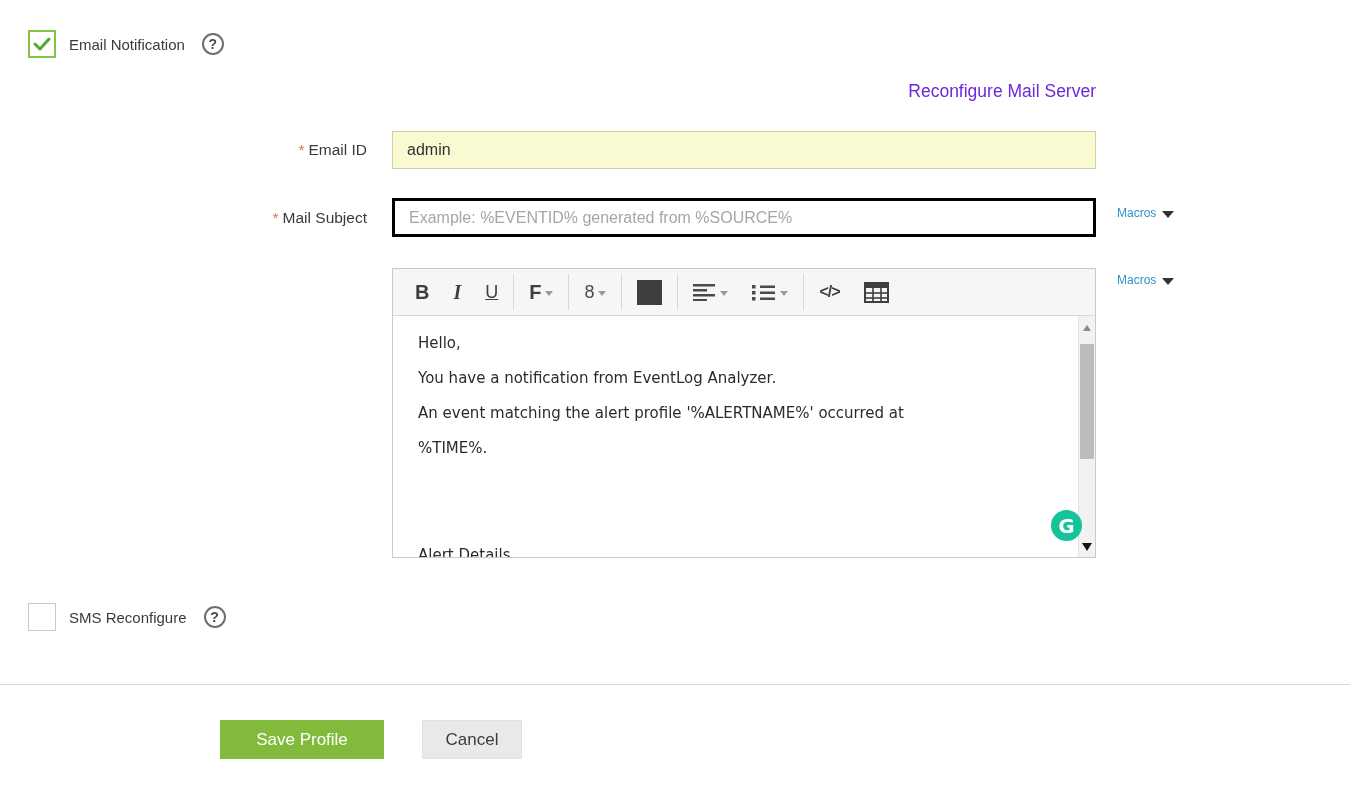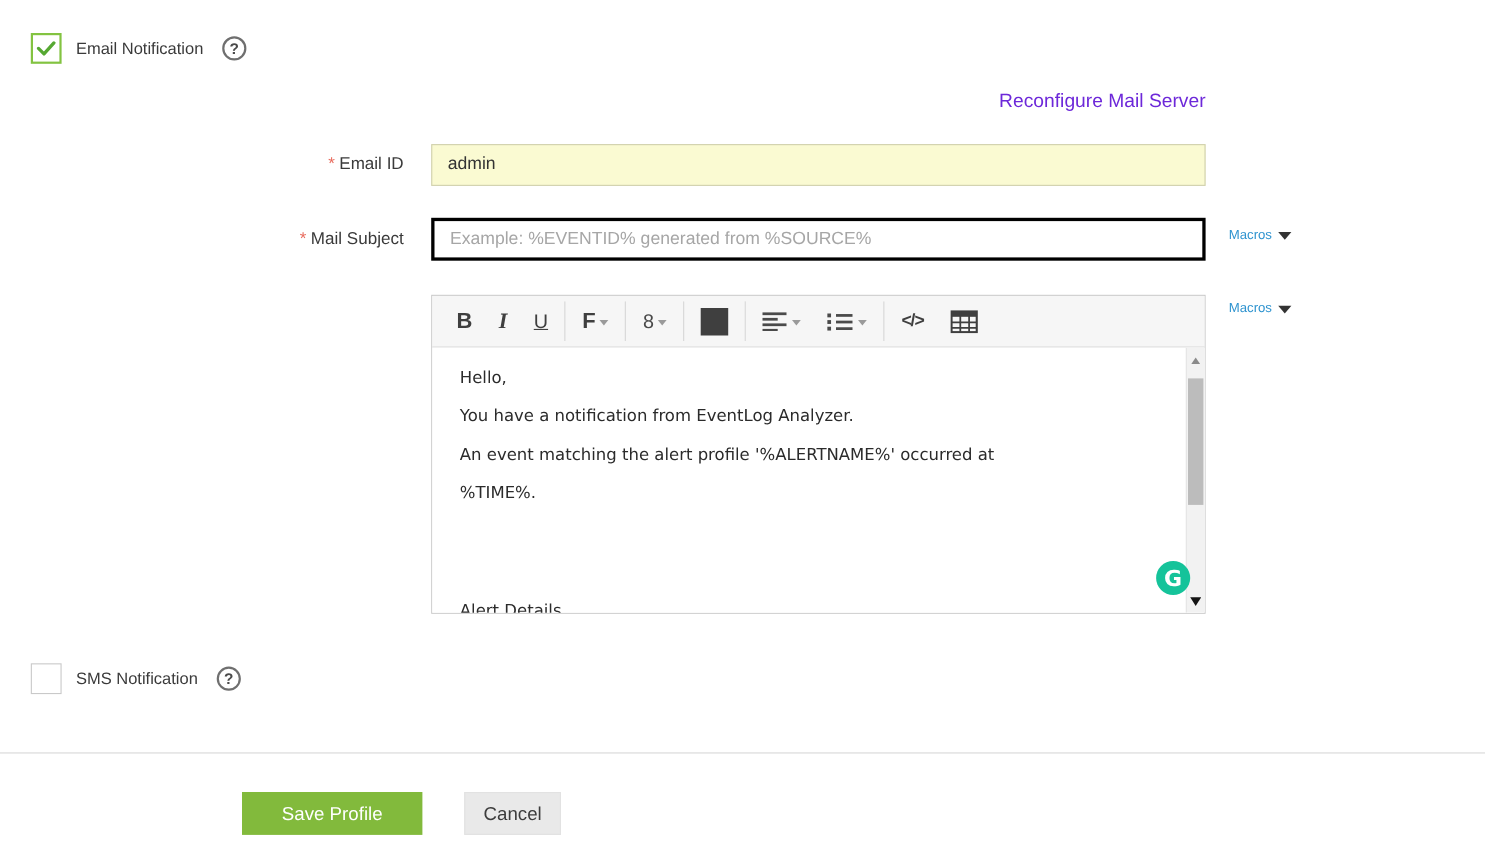--- a/index.html
+++ b/index.html
@@ -57,21 +57,21 @@
   .scrollbar { position:absolute; top:0; right:0; width:17px; height:241px; background:#f2f2f2; border-left:1px solid #e5e5e5; }
   .scroll-up { position:absolute; top:9px; left:4px; width:0; height:0; border-left:4px solid transparent; border-right:4px solid transparent; border-bottom:6px solid #8a8a8a; }
   .scroll-thumb { position:absolute; top:28px; left:1px; width:14px; height:115px; background:#bcbcbc; }
   .scroll-down { position:absolute; bottom:6px; left:3px; width:0; height:0; border-left:5px solid transparent; border-right:5px solid transparent; border-top:8px solid #141414; }
   .grammarly { position:absolute; right:13px; bottom:16px; width:31px; height:31px; border-radius:50%; background:#15c39a; color:#fff; font-size:20px; font-weight:700; display:flex; align-items:center; justify-content:center; font-family:"DejaVu Sans",sans-serif; z-index:2; cursor:pointer; }
 
   
   .divider { position:absolute; left:0; top:684px; width:1350px; height:1px; background:#d8d8d8; }
   .btn { position:absolute; top:720px; height:39px; font-size:17px; border:none; cursor:pointer; font-family:"Liberation Sans",sans-serif; }
   .btn-save { left:220px; width:164px; background:#82ba3c; color:#fff; }
-  .btn-cancel { left:422px; width:88px; background:#e9e9e9; color:#3c3c3c; border:1px solid #e2e2e2; }
+  .btn-cancel { left:422px; width:100px; background:#e9e9e9; color:#3c3c3c; border:1px solid #e2e2e2; }
 </style>
 </head>
 <body>
 
 <div class="page">
 
   <div class="check-row row-email">
     <div class="checkbox checked">
       <svg class="check-icon" width="18" height="14" viewBox="0 0 18 14">
         <polyline points="2,7 7,12 16,2" fill="none" stroke="#56a832" stroke-width="3" stroke-linecap="round" stroke-linejoin="round"></polyline>
@@ -173,21 +173,21 @@
       </div>
 
       <div class="grammarly">G</div>
     </div>
   </div>
 
   <div class="check-row row-sms">
     <div class="checkbox">
       
     </div>
-    <span class="check-label">SMS Notification</span>
+    <span class="check-label">SMS Reconfigure</span>
     <span class="help">?</span>
   </div>
 
   <div class="divider"></div>
 
   <button class="btn btn-save">Save Profile</button>
   <button class="btn btn-cancel">Cancel</button>
 
 </div>
 

